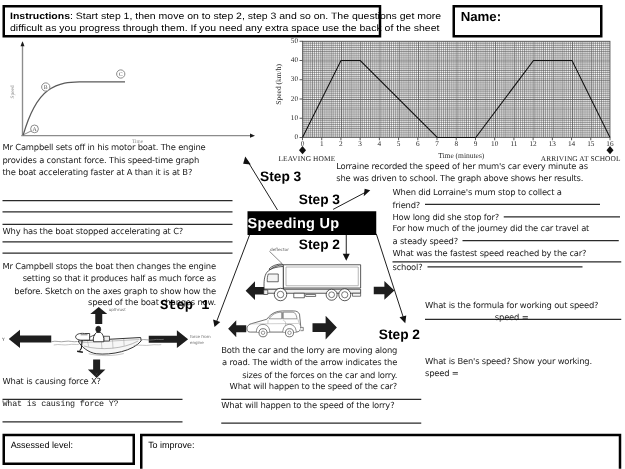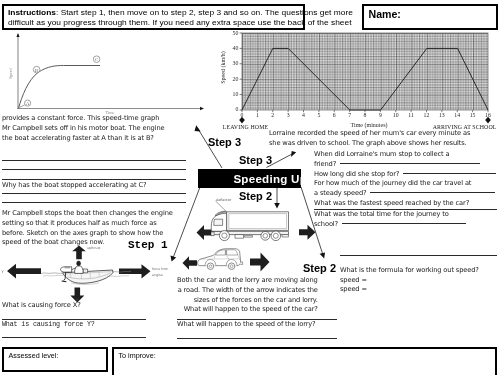--- a/index.html
+++ b/index.html
@@ -7,59 +7,59 @@
        font-family:"DejaVu Sans",sans-serif;}
   #page{position:relative;width:500px;height:375px;}
   .abs{position:absolute;}
   
   #instr-box{left:1.5px;top:4px;width:303px;height:26px;border:2.6px solid #000;box-sizing:border-box;}
   #instr-text{position:absolute;left:4px;top:2px;width:430px;font-size:7.4px;line-height:9.8px;
               font-family:"Liberation Sans",sans-serif;color:#000;
               transform:scaleX(1.135);transform-origin:0 0;}
   #instr-text b{font-weight:bold;}
   .iline{white-space:nowrap;}
-  #name-box{left:362px;top:4px;width:136px;height:26px;border:2.6px solid #000;box-sizing:border-box;}
+  #name-box{left:362px;top:4px;width:120px;height:26px;border:2.6px solid #000;box-sizing:border-box;}
   #name-label{position:absolute;left:4.5px;top:1.5px;font-size:10.6px;font-weight:bold;
               font-family:"Liberation Sans",sans-serif;}
   
   #assessed-box{left:2px;top:347px;width:106px;height:25px;border:2.6px solid #000;box-sizing:border-box;}
   #improve-box{left:112px;top:347px;width:385px;height:36px;border:2.6px solid #000;box-sizing:border-box;}
   .bb-label{position:absolute;left:4.5px;top:2px;font-size:7.2px;font-weight:normal;
             font-family:"Liberation Sans",sans-serif;}
   
   #title-banner{left:198px;top:169px;width:103px;height:19px;background:#000;}
-  #title-text{position:absolute;left:0;top:0;width:109px;height:19px;line-height:19px;text-align:right;
+  #title-text{position:absolute;left:0;top:0;width:109px;height:19px;line-height:19px;text-align:left;
               color:#fff;font-size:11.6px;font-weight:bold;letter-spacing:0.25px;font-family:"Liberation Sans",sans-serif;}
   .steplbl{font-family:"Liberation Sans",sans-serif;font-weight:bold;font-size:11px;color:#000;}
   #graph1{left:0px;top:0px;}
   #graph1 svg{display:block;overflow:visible;}
   text.gl{font-family:"Liberation Serif",serif;font-size:4.6px;fill:#5a5a5a;}
   text.gax{font-family:"Liberation Serif",serif;font-size:4.3px;fill:#8a8a8a;}
   .hw{font-family:"DejaVu Sans",sans-serif;font-size:6.7px;line-height:9.8px;color:#1a1a1a;
       white-space:nowrap;letter-spacing:-0.15px;}
   .al{border-top:0.9px solid #2a2a2a;height:0;}
   #lq1{left:2px;top:114px;}
   #lq2{left:2px;top:181px;}
-  #lq3{left:2px;top:209px;}
+  #lq3{left:2px;top:209px;text-align:right;}
   #lq4{left:2px;top:301px;}
   #lq5{left:2px;top:320px;font-family:Liberation Mono, monospace;}
   #step1lbl{left:128px;top:239px;font-family:Liberation Mono, monospace;}
   #boat-dia{left:0px;top:245px;}
   #arrows{left:0;top:0;pointer-events:none;}
   #graph2{left:242px;top:33px;}
   #lorry-dia{left:202px;top:200px;}
   #mq1{left:177px;top:276px;text-align:right;}
   #mq2{left:177px;top:320px;}
   #lorry-dia svg{display:block;overflow:visible;}
   text.tinylbl3{font-family:"DejaVu Sans",sans-serif;font-size:3.4px;fill:#555;}
   #rintro{left:269px;top:129px;}
   #rq1{left:314px;top:150px;}
   #rq5{left:314px;top:210px;}
   #rq6{left:340px;top:236px;}
-  #rq7{left:340px;top:266px;}
+  #rq7{left:340px;top:240px;text-align:center;}
   #rq8{left:340px;top:285px;}
   .inline-blank{display:inline-block;width:140px;border-bottom:0.9px solid #2a2a2a;
                 margin-left:4px;vertical-align:2px;}
   .inline-blank.b2{width:93px;}
   .inline-blank.b3{width:125px;}
   .inline-blank.b4{width:124px;}
   #graph2 svg{display:block;overflow:visible;}
   text.g2t{font-family:"Liberation Serif",serif;font-size:5.8px;fill:#2a2a2a;}
   text.g2ax{font-family:"Liberation Serif",serif;font-size:6.0px;fill:#2a2a2a;}
   text.g2end{font-family:"Liberation Serif",serif;font-size:5.9px;fill:#1a1a1a;letter-spacing:0.1px;}
@@ -109,22 +109,22 @@
       <text x="36.6" y="71.6" class="gl" text-anchor="middle">B</text>
       <circle cx="96.6" cy="59.2" r="3.3" stroke="#8a8a8a" stroke-width="0.8" fill="#fff"></circle>
       <text x="96.6" y="61.2" class="gl" text-anchor="middle">C</text>
 
       <text x="11.5" y="73.5" class="gax" text-anchor="middle" transform="rotate(-90 11.5 73.5)">Speed</text>
       <text x="110" y="114" class="gax" text-anchor="middle">Time</text>
     </svg>
   </div>
 
   <div class="abs hw" id="lq1">
+    <div>Mr Campbell sets off in his motor boat. The engine</div>
     <div>provides a constant force. This speed-time graph</div>
-    <div>Mr Campbell sets off in his motor boat. The engine</div>
     <div>the boat accelerating faster at A than it is at B?</div>
   </div>
   <div class="abs al" style="left:2px;top:159.5px;width:184px;"></div>
   <div class="abs al" style="left:2px;top:169px;width:184px;"></div>
   <div class="abs al" style="left:2px;top:178.5px;width:184px;"></div>
   <div class="abs hw" id="lq2">Why has the boat stopped accelerating at C?</div>
   <div class="abs al" style="left:2px;top:192.5px;width:184px;"></div>
   <div class="abs al" style="left:2px;top:202px;width:184px;"></div>
 
   <div class="abs hw" id="lq3">
@@ -266,30 +266,30 @@
   <div class="abs hw" id="rq1">
     <div>When did Lorraine's mum stop to collect a</div>
     <div><span>friend?</span><span class="inline-blank"></span></div>
     <div><span>How long did she stop for?</span><span class="inline-blank b2"></span></div>
     <div>For how much of the journey did the car travel at</div>
     <div><span>a steady speed?</span><span class="inline-blank b3"></span></div>
     <div>What was the fastest speed reached by the car?</div>
   </div>
   <div class="abs al" style="left:314px;top:208.5px;width:183px;"></div>
   <div class="abs hw" id="rq5">
-    <div>What was the total time for the journey to</div>
     <div><span>school?</span><span class="inline-blank b4"></span></div>
   </div>
 
   <div class="abs al" style="left:340px;top:254.5px;width:157px;"></div>
   <div class="abs hw" id="rq7">
     <div>What is the formula for working out speed?</div>
     <div>speed =</div>
   </div>
   <div class="abs hw" id="rq8">
+    <div>What is Ben's speed? Show your working.</div>
     <div>speed =</div>
   </div>
 
   <div class="abs" id="lorry-dia">
     <svg width="200" height="90" viewBox="0 0 200 90">
 
       <path d="M11.5 29.5 L11.5 35.5 L2 35.5 L2 40 L-5.5 32.5 L2 25 L2 29.5 Z" fill="#1e1e1e"></path>
 
       <path d="M97 29.3 L105.5 29.3 L105.5 24.8 L113.5 32.3 L105.5 39.8 L105.5 35.3 L97 35.3 Z" fill="#1e1e1e"></path>
 

